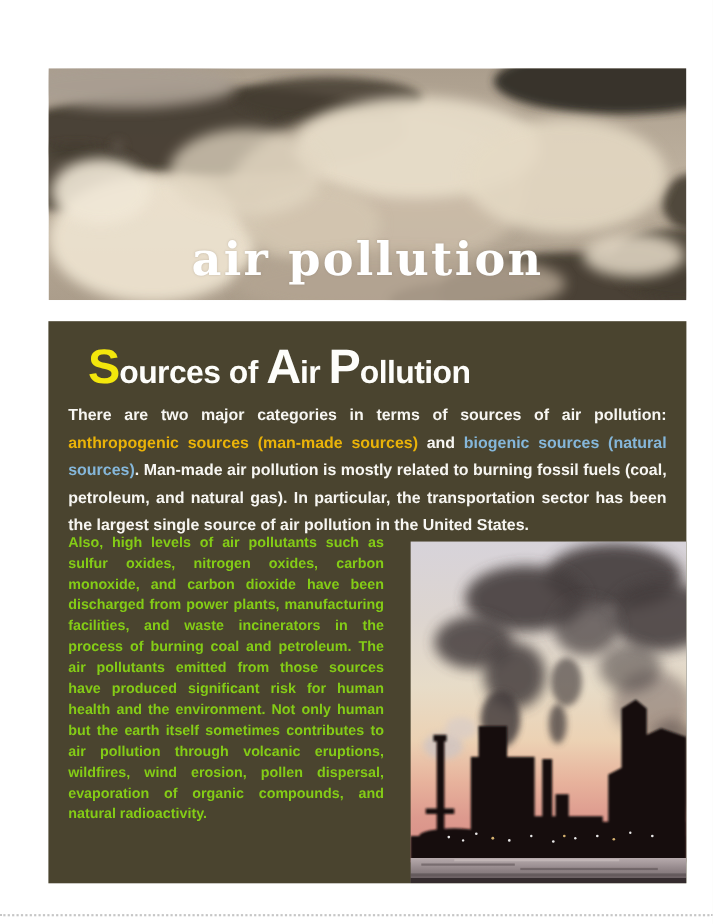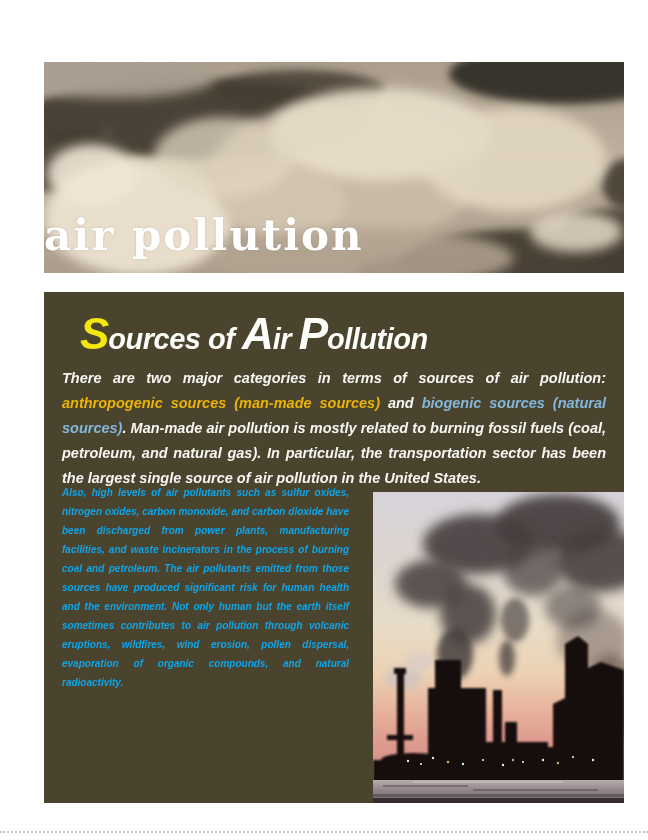--- a/index.html
+++ b/index.html
@@ -2,40 +2,40 @@
 <html><head>
 <meta charset="utf-8">
 <style>
   html,body{margin:0;padding:0;background:#ffffff;}
   .page{position:relative;width:648px;height:840px;background:#ffffff;overflow:hidden;
         font-family:"Liberation Sans",sans-serif;}
 
   
   .hero{position:absolute;left:44px;top:62px;width:580px;height:211px;overflow:hidden;}
   .hero svg{display:block;}
-  .hero-title{position:absolute;left:0;top:144px;width:100%;
+  .hero-title{position:absolute;left:0;top:144px;width:100%;text-align:center;
               font-family:"DejaVu Serif",serif;font-weight:bold;font-size:42px;
               letter-spacing:2px;color:#ffffff;line-height:60px;
               text-shadow:0 0 2px rgba(120,110,95,.35);}
 
   
-  .article{position:absolute;left:44px;top:292px;width:580px;height:511px;background:#4a442f;font-style:italic;}
+  .article{position:absolute;left:44px;top:292px;width:580px;height:511px;background:#4a442f;}
   .heading{position:absolute;left:36px;top:18px;margin:0;font-size:0;line-height:48px;white-space:nowrap;}
   .heading .big{font-size:44px;font-weight:bold;color:#fdfdfa;letter-spacing:-1px;}
   .heading .big.yellow{color:#f3e70c;}
   .heading .small{font-size:29px;font-weight:bold;color:#fdfdfa;letter-spacing:-0.5px;}
 
   .intro{position:absolute;left:18px;top:74px;width:544px;margin:0;
          font-size:14.5px;font-weight:bold;color:#f7f6f2;line-height:25px;
          text-align:justify;}
   .intro .orange{color:#eab308;}
   .intro .blue{color:#85b7da;}
 
   .body-col{position:absolute;left:18px;top:191px;width:287px;margin:0;
-            font-size:10px;font-weight:bold;color:#0ea5e9;line-height:19px;
+            font-size:13px;font-weight:bold;color:#84cc16;line-height:19px;
             text-align:justify;}
 
   .photo{position:absolute;left:329px;top:200px;width:251px;height:311px;overflow:hidden;}
   .photo svg{display:block;}
 
   
   .page-break{position:absolute;left:0;top:831px;width:648px;height:0;
               border-top:2px dotted #c6c6c6;}
 </style>
 </head>

